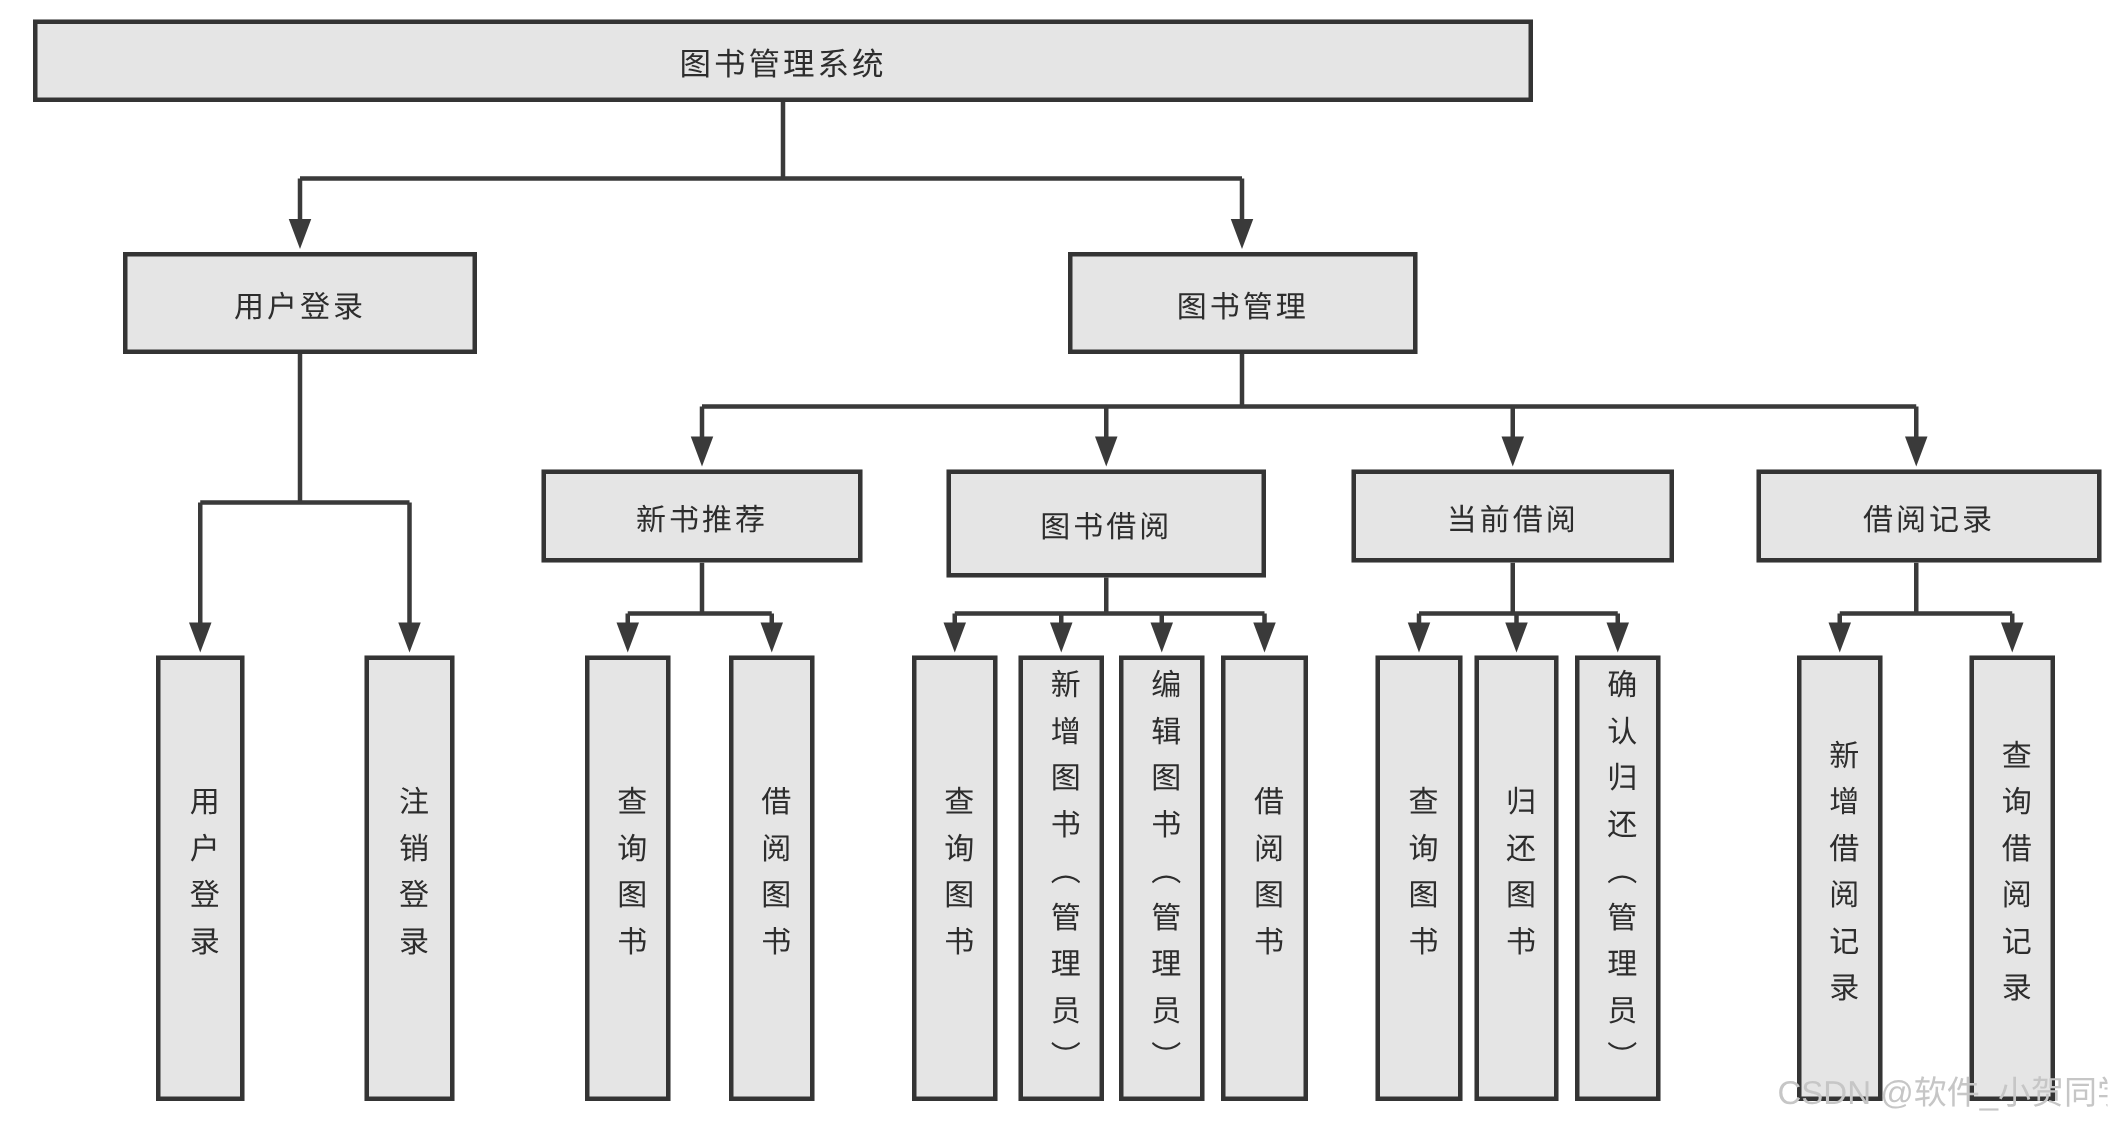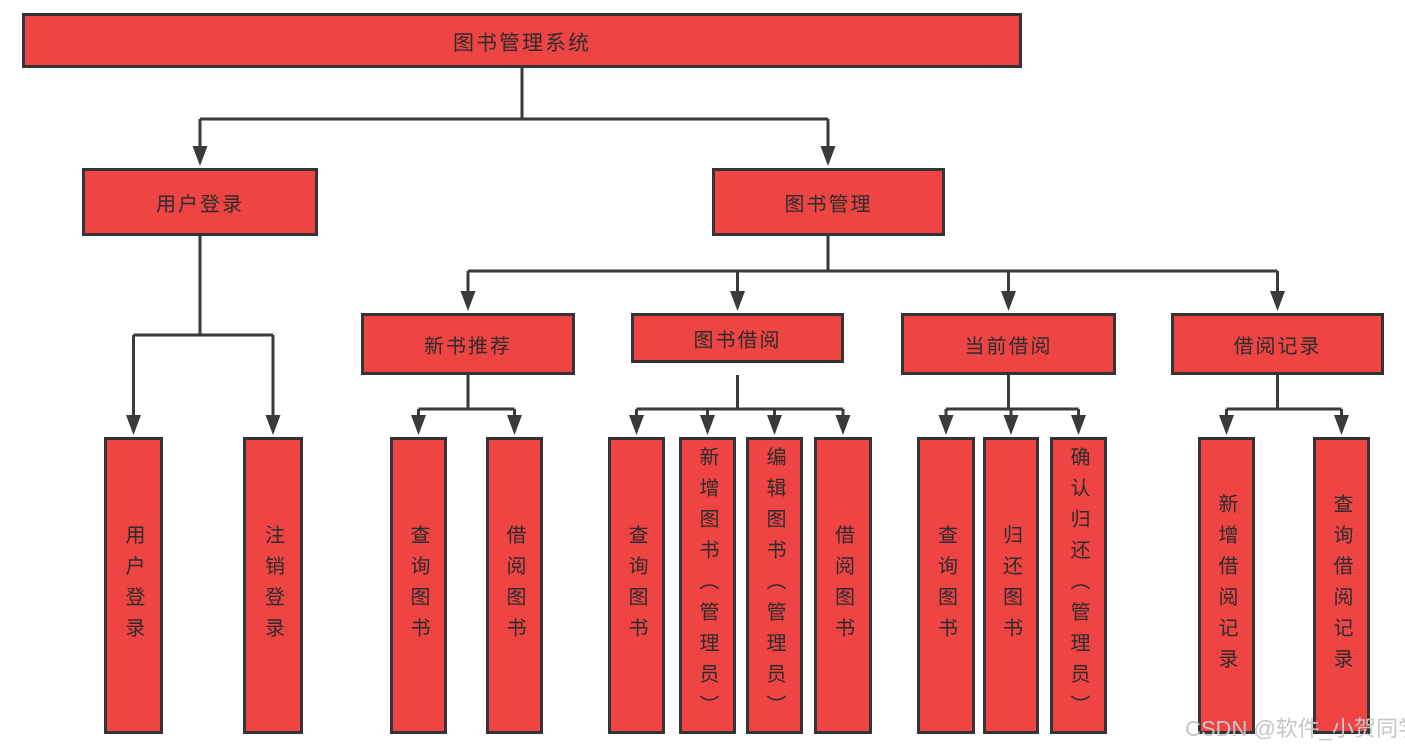--- a/index.html
+++ b/index.html
@@ -15,21 +15,21 @@
     width: 1405px; height: 747px;
     background: #ffffff;
   }
   .connectors {
     position: absolute; left: 0; top: 0;
     width: 1405px; height: 747px;
     pointer-events: none;
   }
   .node {
     position: absolute;
-    background: #ef4444;
+    background: #e5e5e5;
     border: 3px solid #343434;
     color: #2d2d2d;
     display: flex;
     align-items: center;
     justify-content: center;
     text-align: center;
   }
   .h-node { font-size: 20px; letter-spacing: 2px; white-space: nowrap; }
   .root-node { font-size: 21px; letter-spacing: 2px; }
   .leaf .vtext {
@@ -95,23 +95,23 @@
       <path d="M1334 415 L1349 415 L1341.5 435 Z"></path>
     </g>
   </svg>
 
   <div class="node root-node" style="left:22px; top:13px; width:1000px; height:55px;">图书管理系统</div>
 
   <div class="node h-node" style="left:82px; top:168px; width:236px; height:68px;">用户登录</div>
   <div class="node h-node" style="left:361px; top:313px; width:214px; height:62px;">新书推荐</div>
 
   <div class="node h-node" style="left:712px; top:168px; width:233px; height:68px;">图书管理</div>
-  <div class="node h-node" style="left:631px; top:313px; width:213px; height:50px;">图书借阅</div>
+  <div class="node h-node" style="left:631px; top:313px; width:213px; height:72px;">图书借阅</div>
   <div class="node h-node" style="left:901px; top:313px; width:215px; height:62px;">当前借阅</div>
-  <div class="node h-node" style="left:1171px; top:313px; width:213px; height:62px;">借阅记录</div>
+  <div class="node h-node" style="left:1171px; top:313px; width:230px; height:62px;">借阅记录</div>
 
   <div class="node leaf" style="left:104px; top:437px; width:59px; height:297px;">
     <span class="vtext">用户登录</span>
   </div>
   <div class="node leaf" style="left:243px; top:437px; width:60px; height:297px;">
     <span class="vtext">注销登录</span>
   </div>
 
   <div class="node leaf" style="left:390px; top:437px; width:57px; height:297px;">
     <span class="vtext">查询图书</span>

